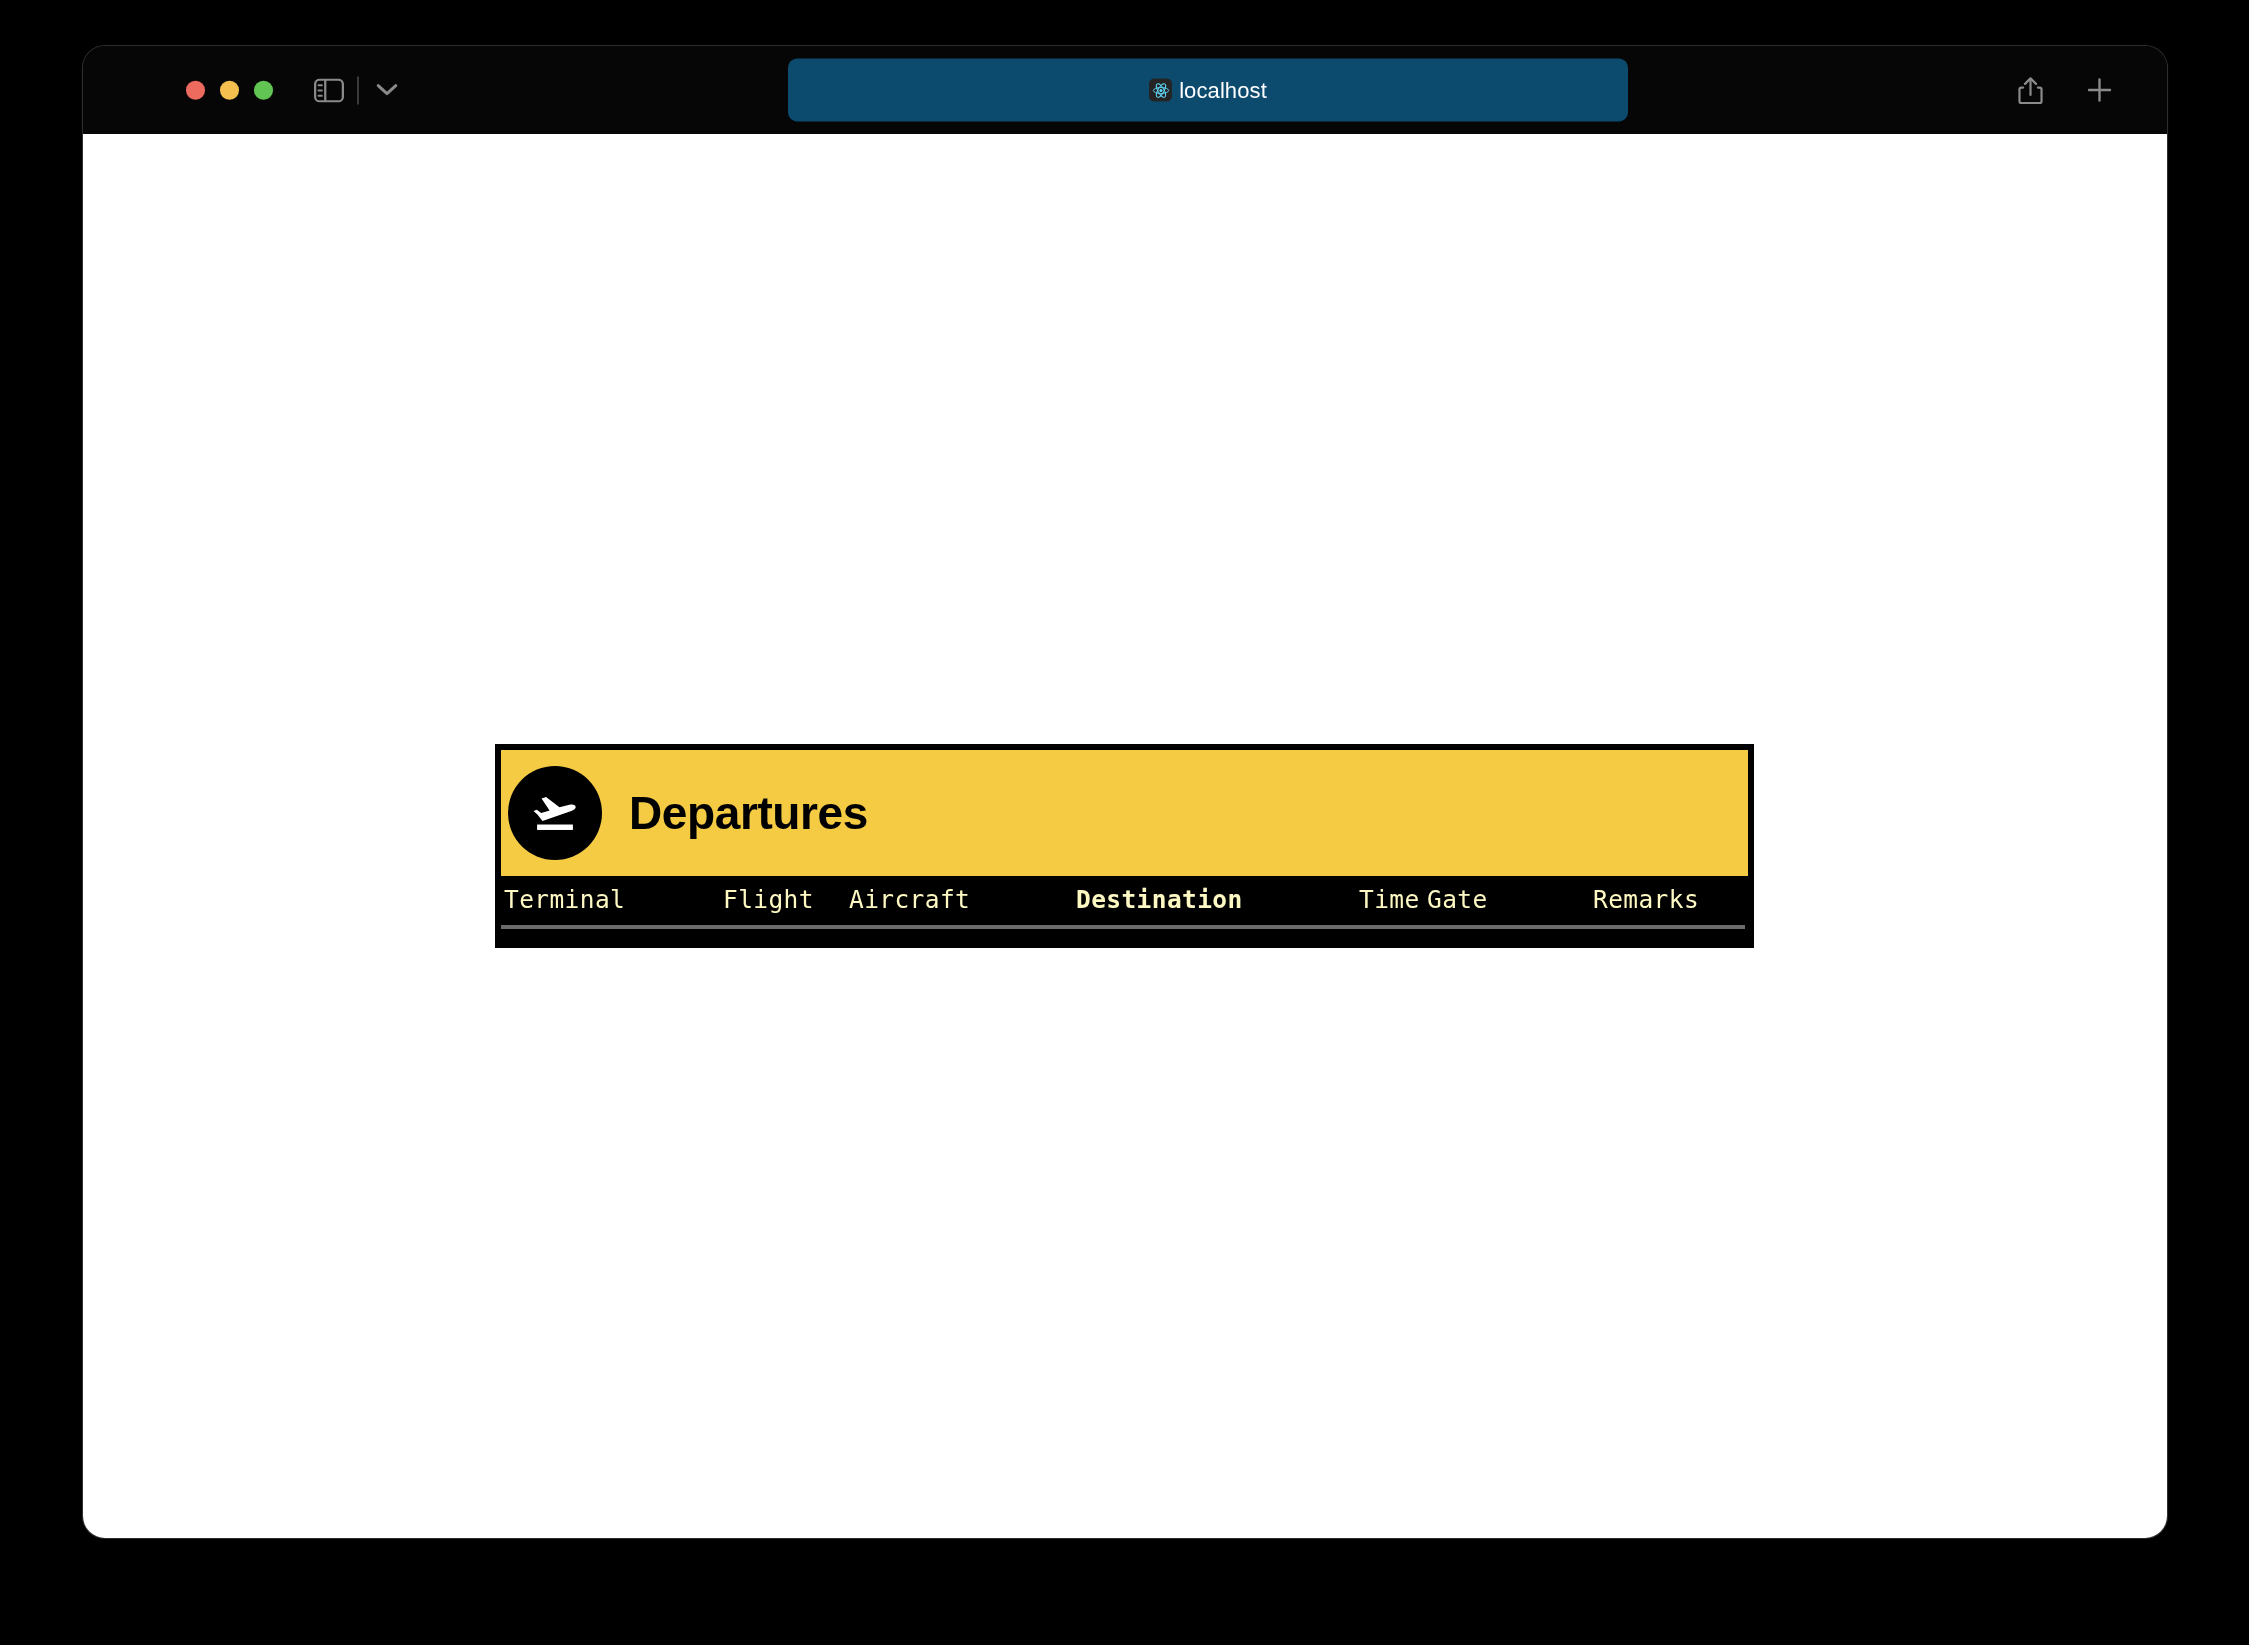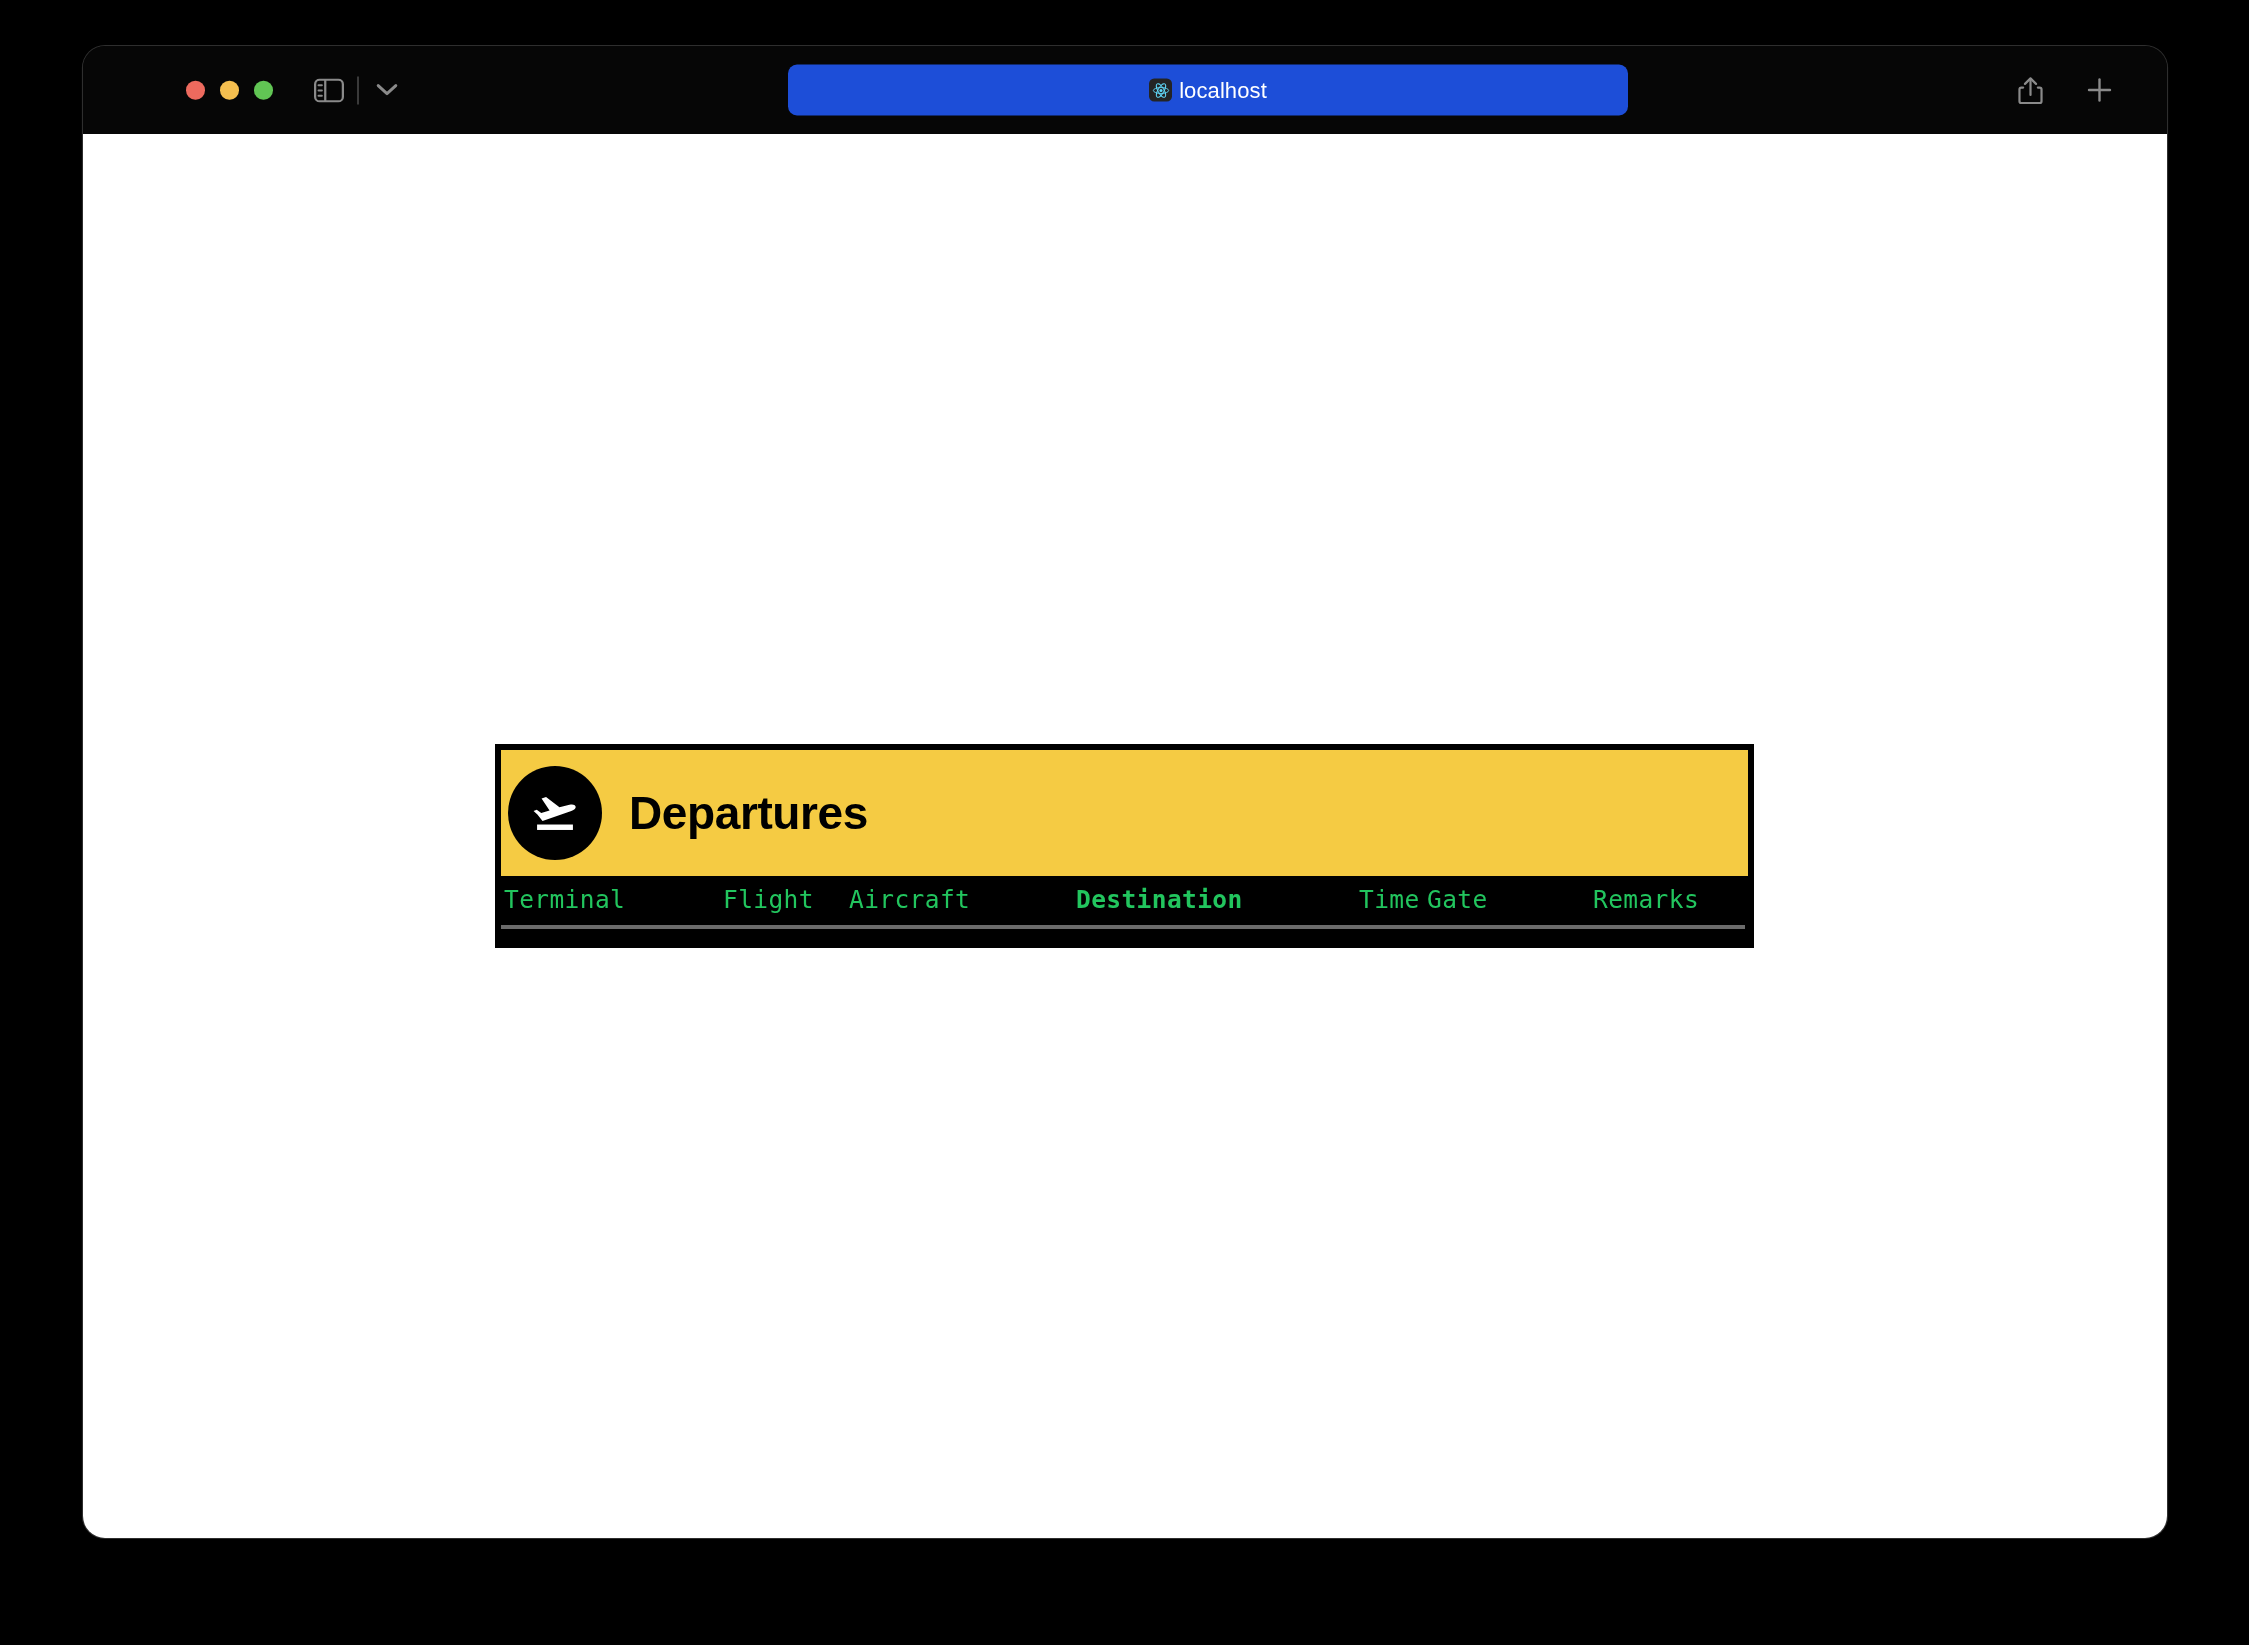--- a/index.html
+++ b/index.html
@@ -86,22 +86,22 @@
     margin: 0 6px;
   }
 
   
   .url-bar {
     position: absolute;
     left: 705px;
     top: 50%;
     transform: translateY(-50%);
     width: 840px;
-    height: 51px;
-    background: #1d4ed8;
+    height: 63px;
+    background: #0c4a6e;
     border-radius: 9px;
     display: flex;
     align-items: center;
     justify-content: center;
     gap: 7px;
   }
   .favicon {
     width: 23px;
     height: 23px;
     border-radius: 5.2px;
@@ -181,21 +181,21 @@
   }
 
   .board-table {
     background: #000000;
     padding-top: 10.4px;
   }
 
   .col-headers {
     position: relative;
     height: 36px;
-    color: #22c55e;
+    color: #fef9c3;
     font-family: "DejaVu Sans Mono", "Liberation Mono", monospace;
     font-size: 24.5px;
     letter-spacing: 0.4px;
     white-space: nowrap;
   }
   .col-headers > span {
     position: absolute;
     top: 0;
     line-height: 1.15;
   }

